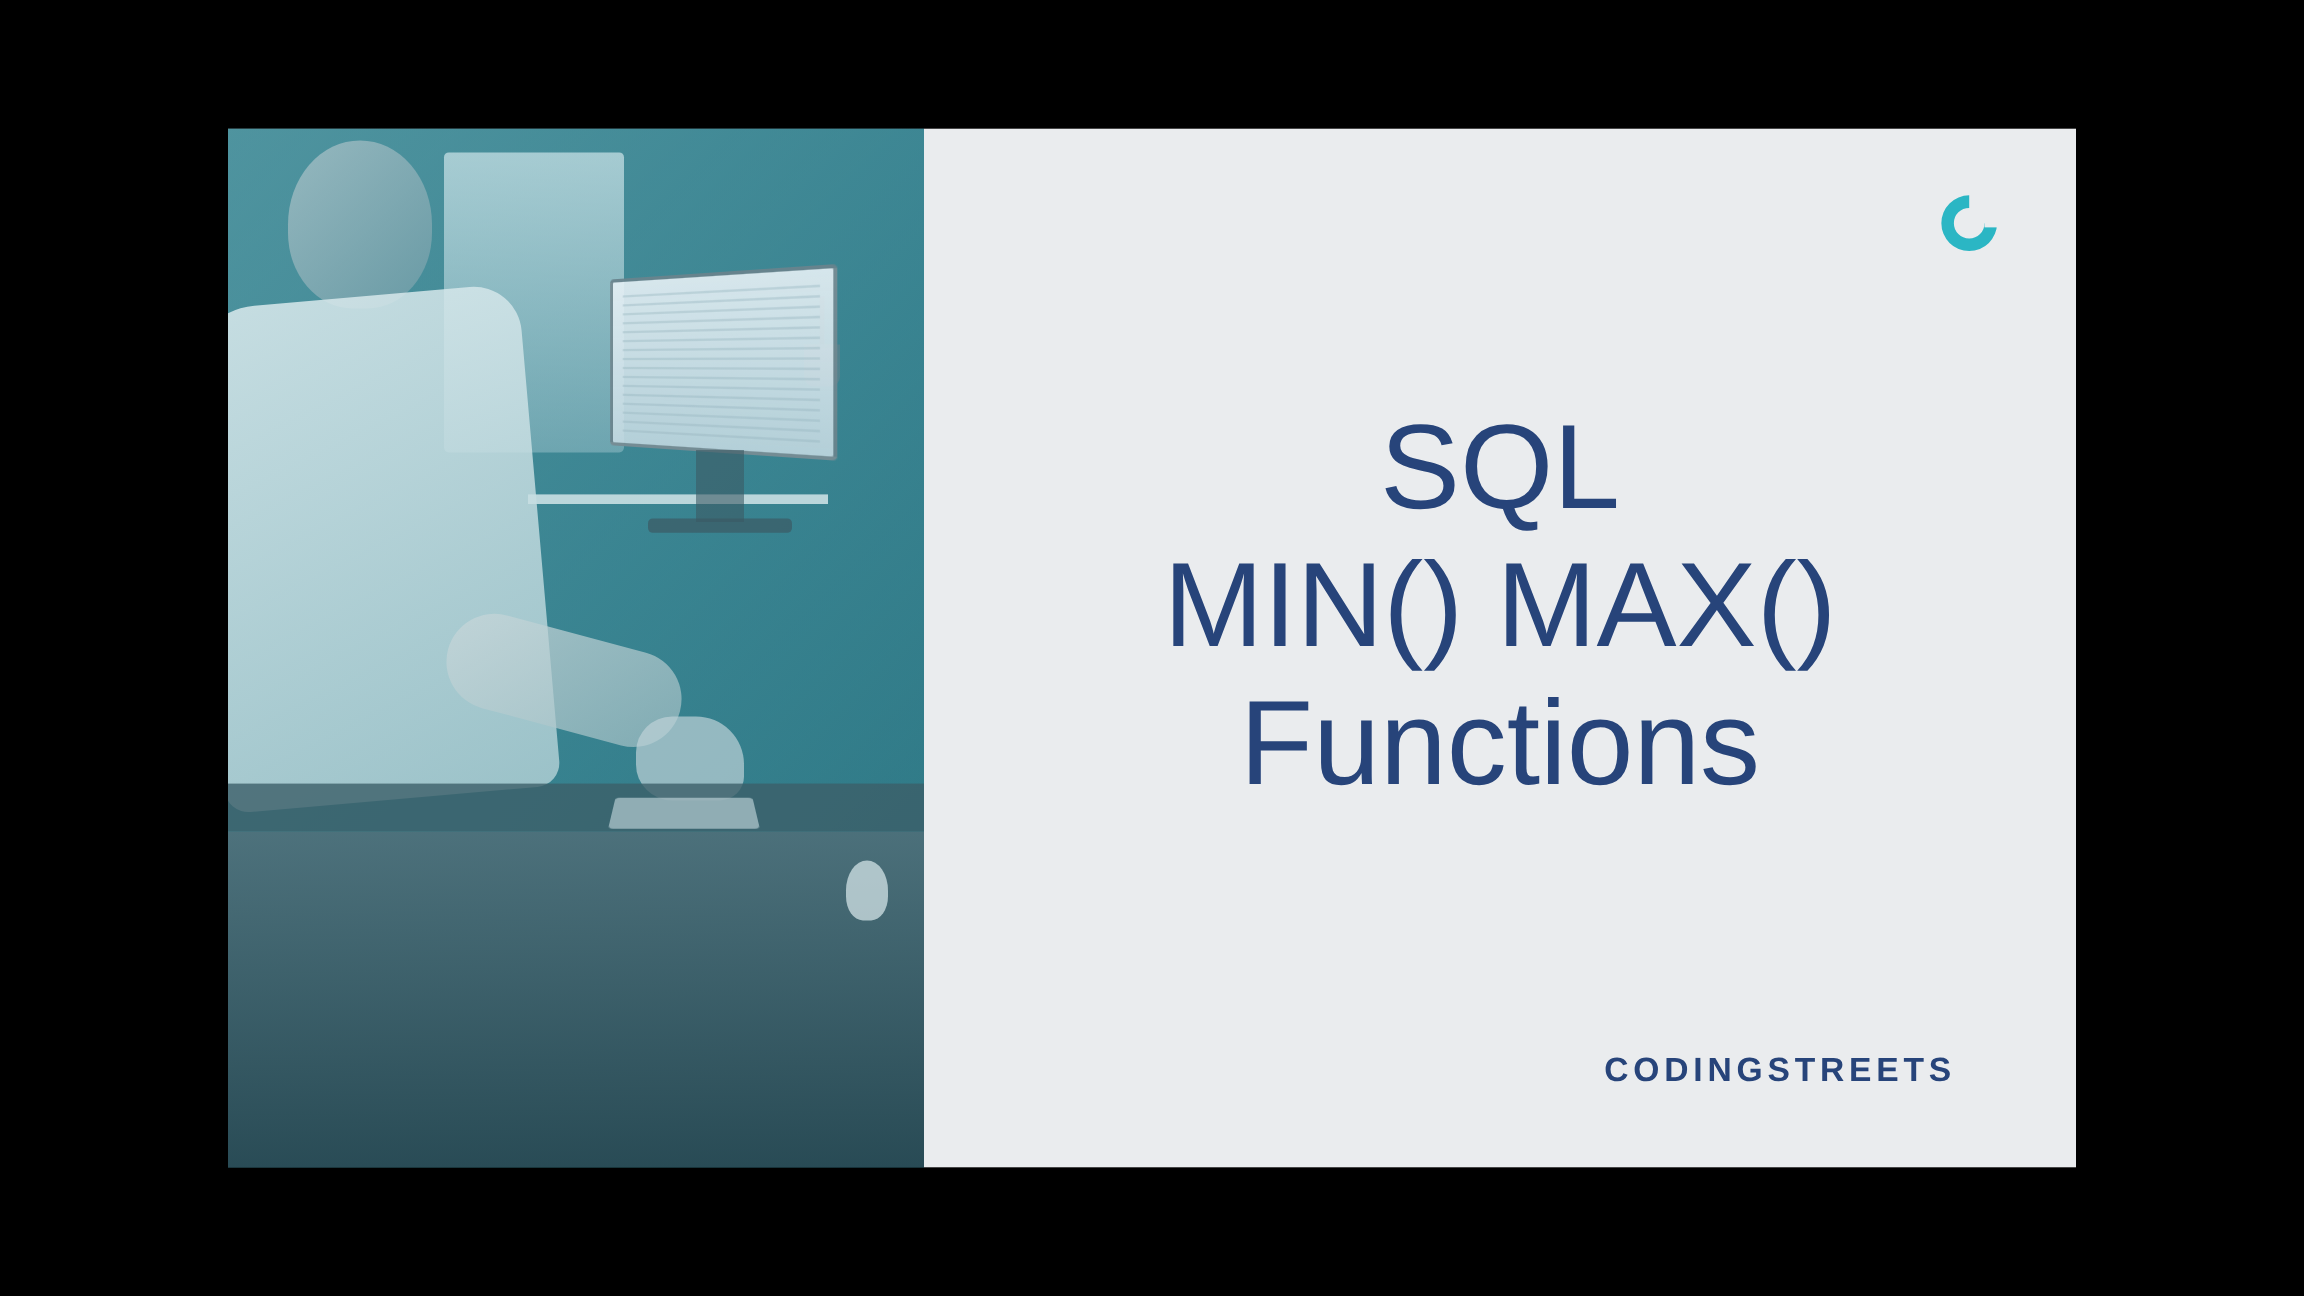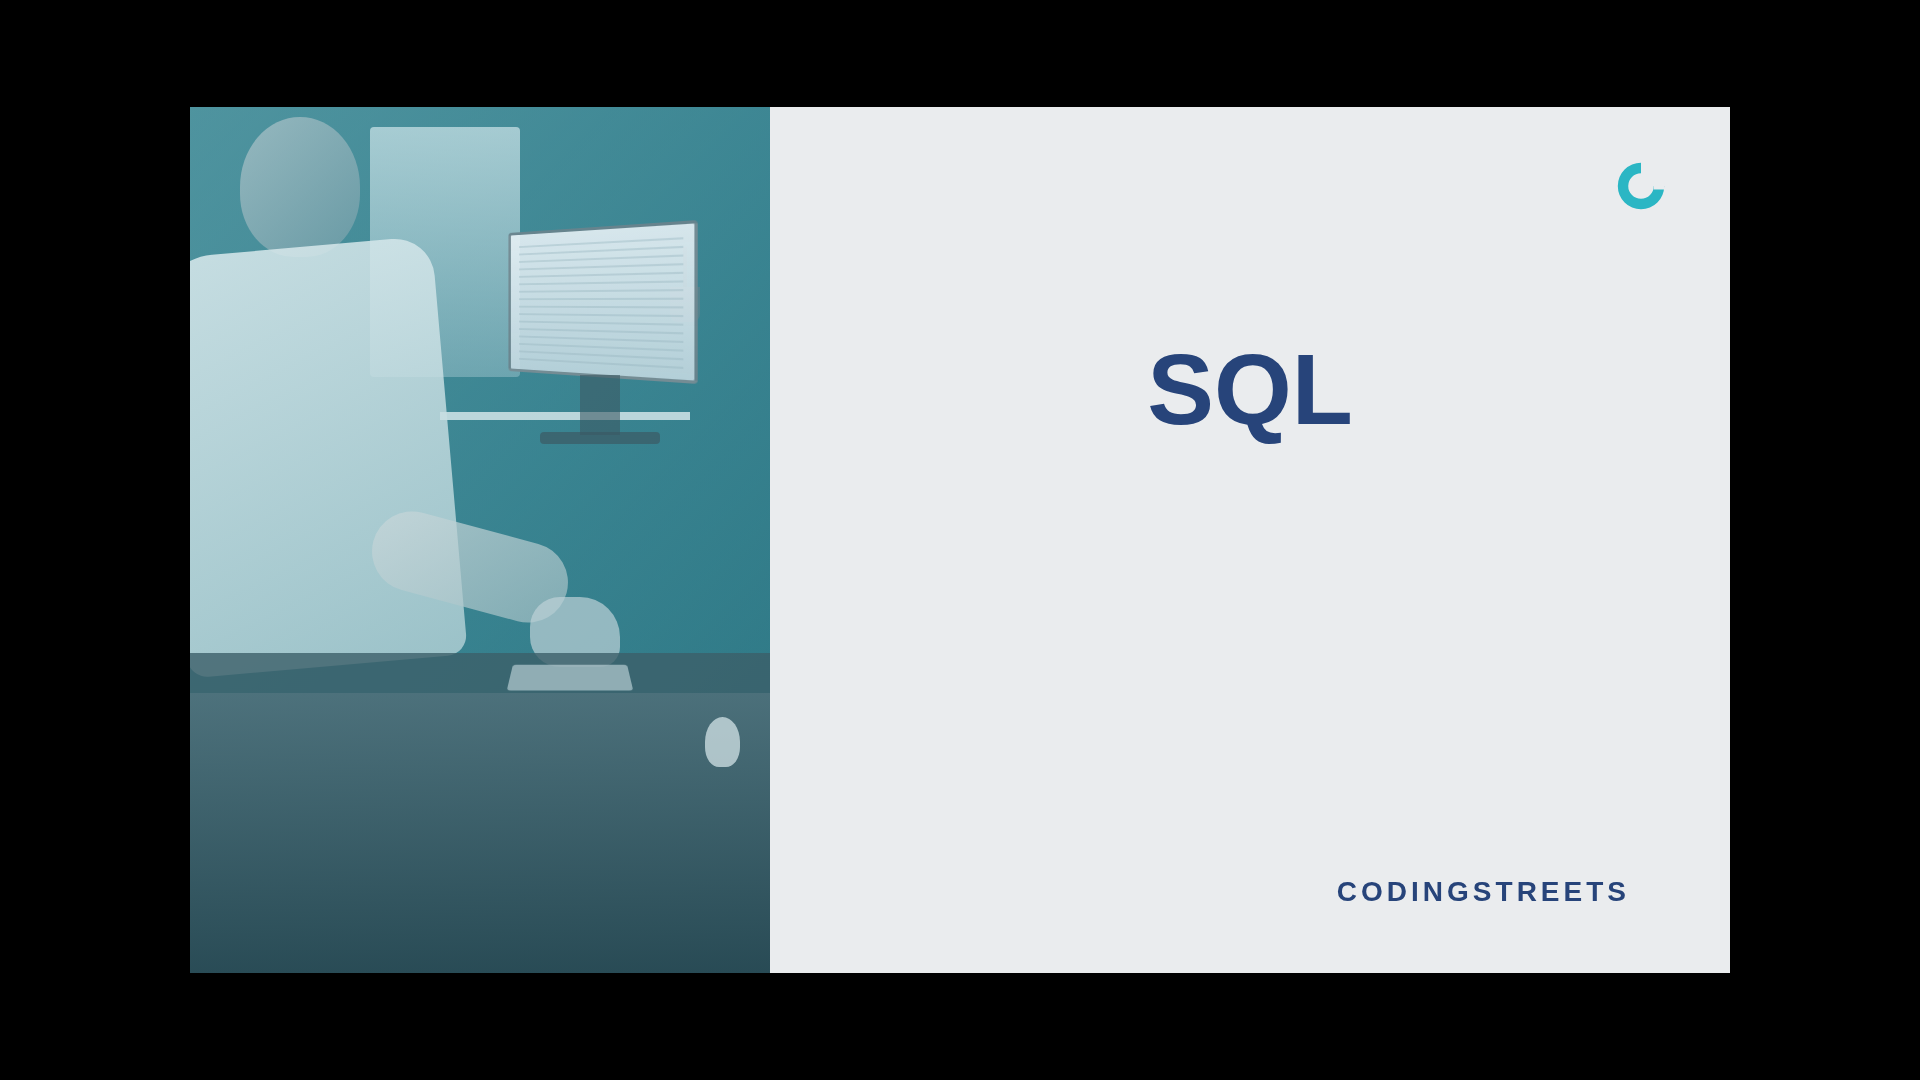--- a/index.html
+++ b/index.html
@@ -233,21 +233,21 @@
       height: 58px;
     }
     
     .title-block {
       margin-top: 225px;
       text-align: center;
     }
     
     .title-line {
       color: #27447a;
-      font-weight: 700;
+      font-weight: 400;
       font-size: 100px;
       line-height: 1.15;
       letter-spacing: 0px;
     }
     
     .brand {
       position: absolute;
       bottom: 65px;
       right: 100px;
       color: #27447a;
@@ -285,17 +285,19 @@
   <div class="right-panel">
     <div class="logo">
       <svg viewBox="0 0 100 100">
         <path d="M 50 10 A 40 40 0 1 0 90 50 L 72 50 A 22 22 0 1 1 50 28 Z" fill="#2bb6c4"></path>
         <rect x="72" y="44" width="18" height="12" fill="#eaecee"></rect>
       </svg>
     </div>
 
     <div class="title-block">
       <div class="title-line">SQL</div>
+      <div class="title-line">MIN() MAX()</div>
+      <div class="title-line">Functions</div>
     </div>
 
     <div class="brand">CODINGSTREETS</div>
   </div>
 </div>
 
 </body></html>

